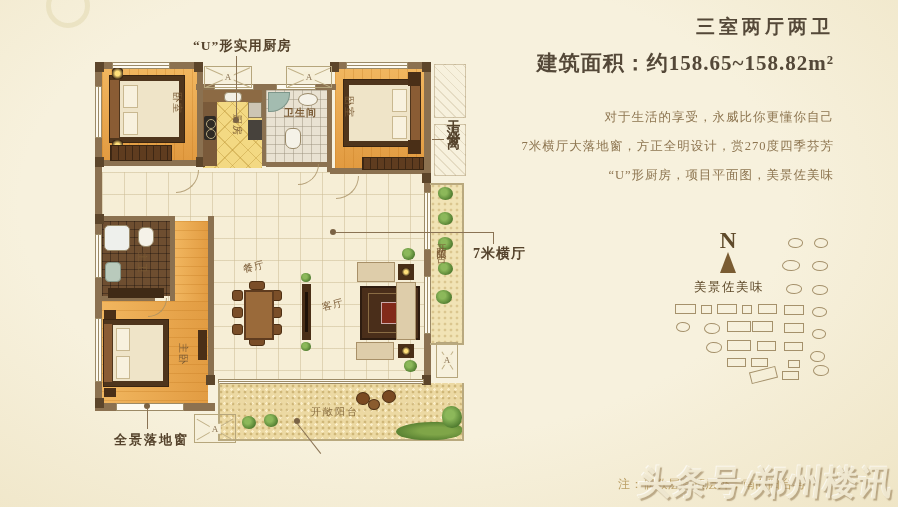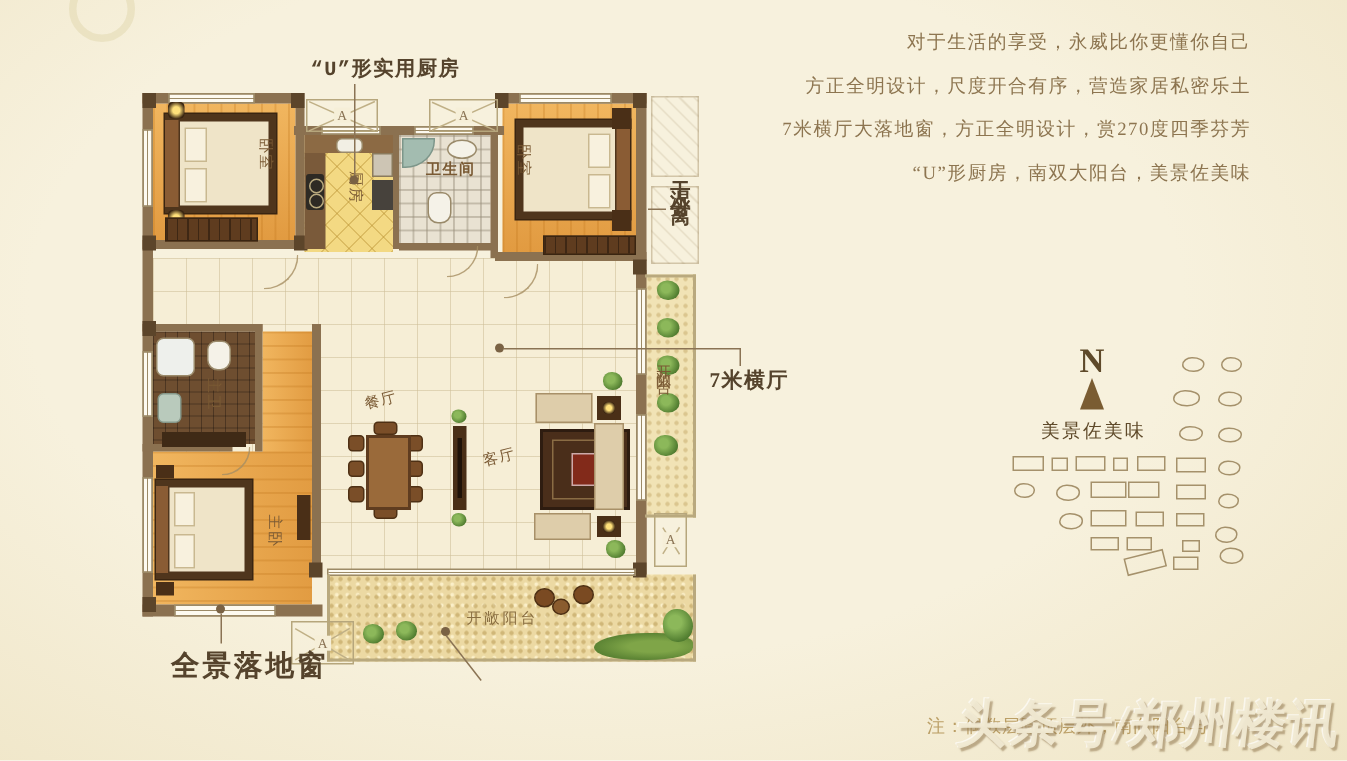--- a/index.html
+++ b/index.html
@@ -66,21 +66,21 @@
   .rlabel{position:absolute;color:#7a5a34;font-size:10px;letter-spacing:1px;white-space:nowrap;}
   .vert{writing-mode:vertical-rl;}
   
   .amk{position:absolute;border:1px solid #b6a67c;box-sizing:border-box;}
   .amk .x1,.amk .x2{position:absolute;left:-2%;top:50%;width:104%;height:1px;background:#c0b086;transform-origin:center;}
   .amk .al{position:absolute;left:50%;top:50%;transform:translate(-50%,-52%);font-size:9px;color:#8a7354;background:#f6efd8;padding:0 2px;line-height:10px;}
   
   .rightcol{position:absolute;right:64px;top:14px;width:350px;text-align:right;color:#544838;}
   .t1{font-size:19px;font-weight:bold;letter-spacing:4px;}
   .t2{font-size:21px;font-weight:bold;letter-spacing:1px;margin-top:9px;}
-  .desc{font-size:12.5px;color:#8d7550;letter-spacing:1px;}
+  .desc{margin-top:26px;font-size:12.5px;color:#8d7550;letter-spacing:1px;}
   .desc div{line-height:29px;}
   
   .compass-n{position:absolute;left:706px;top:228px;width:44px;text-align:center;font-size:23px;font-weight:bold;color:#5f4a2a;}
   .compass-arrow{position:absolute;left:720px;top:252px;width:0;height:0;border-left:8px solid transparent;border-right:8px solid transparent;border-bottom:21px solid #7a5c32;}
   .sp-title{position:absolute;left:694px;top:279px;font-size:12.5px;color:#5f4a2a;letter-spacing:1.5px;}
   #sp-bld{position:absolute;left:670px;top:228px;width:175px;height:165px;}
   .bld{position:absolute;border:1px solid #a5916b;box-sizing:border-box;}
   .bld-c{border-radius:45% 55% 48% 52%/55% 45% 52% 48%;}
   .bld-p{transform:rotate(-14deg);}
   
@@ -284,45 +284,46 @@
   <div class="rlabel" style="left:226px;top:118px;transform:rotate(90deg);">厨房</div>
   <div class="rlabel" style="left:284px;top:106px;font-weight:bold;">卫生间</div>
   <div class="rlabel" style="left:338px;top:100px;transform:rotate(90deg);">卧室</div>
   <div class="rlabel" style="left:131px;top:256px;transform:rotate(90deg);">主卫</div>
   <div class="rlabel" style="left:172px;top:347px;transform:rotate(90deg);">主卧</div>
   <div class="rlabel" style="left:243px;top:260px;transform:rotate(-14deg);">餐厅</div>
   <div class="rlabel" style="left:322px;top:298px;transform:rotate(-14deg);">客厅</div>
   <div class="rlabel vert" style="left:434px;top:236px;letter-spacing:3px;">开敞阳台</div>
   <div class="rlabel" style="left:311px;top:405px;letter-spacing:2px;color:#8a6f42;">开敞阳台</div>
 
-  <div class="callout" style="left:207px;top:37px;font-size:13.5px;font-family:Liberation Mono, monospace;">“U”形实用厨房</div>
+  <div class="callout" style="left:193px;top:37px;font-size:13.5px;">“U”形实用厨房</div>
   <div class="lead" style="left:236px;top:56px;width:1px;height:62px;"></div>
   <div class="dot" style="left:233px;top:117px;"></div>
 
   <div class="callout vert" style="left:444px;top:110px;font-size:13.5px;letter-spacing:5px;">干湿分离</div>
   <div class="lead" style="left:432px;top:139px;width:12px;height:1px;"></div>
 
   <div class="dot" style="left:330px;top:229px;"></div>
   <div class="lead" style="left:336px;top:232px;width:158px;height:1px;"></div>
   <div class="lead" style="left:493px;top:232px;width:1px;height:12px;"></div>
   <div class="callout" style="left:473px;top:245px;font-size:14px;">7米横厅</div>
 
   <div class="dot" style="left:144px;top:403px;"></div>
   <div class="lead" style="left:147px;top:409px;width:1px;height:20px;"></div>
-  <div class="callout" style="left:114px;top:431px;font-size:19px;letter-spacing:2px;">全景落地窗</div>
+  <div class="callout" style="left:114px;top:431px;font-size:13px;letter-spacing:2px;">全景落地窗</div>
 
   <div class="dot" style="left:294px;top:418px;"></div>
   <div class="lead" style="left:297px;top:424px;width:1px;height:38px;transform:rotate(-38deg);transform-origin:top left;"></div>
 
   <div class="rightcol">
+    <div class="t1">三室两厅两卫</div>
+    <div class="t2">建筑面积：约158.65~158.82m²</div>
     <div class="desc">
       <div>对于生活的享受，永威比你更懂你自己</div>
-      <div>方正全明设计，尺度开合有序，营造家居私密乐土</div>
       <div>7米横厅大落地窗，方正全明设计，赏270度四季芬芳</div>
-      <div>“U”形厨房，南双大阳台，美景佐美味</div>
+      <div>“U”形厨房，项目平面图，美景佐美味</div>
     </div>
   </div>
 
   <div class="compass-n">N</div>
   <div class="compass-arrow"></div>
   <div class="sp-title">美景佐美味</div>
   <div id="sp-bld">
       <div class="bld bld-c" style="left: 118px; top: 10px; width: 15px; height: 10px;"></div>
       <div class="bld bld-c" style="left: 144px; top: 10px; width: 14px; height: 10px;"></div>
       <div class="bld bld-c" style="left: 112px; top: 32px; width: 18px; height: 11px;"></div>

